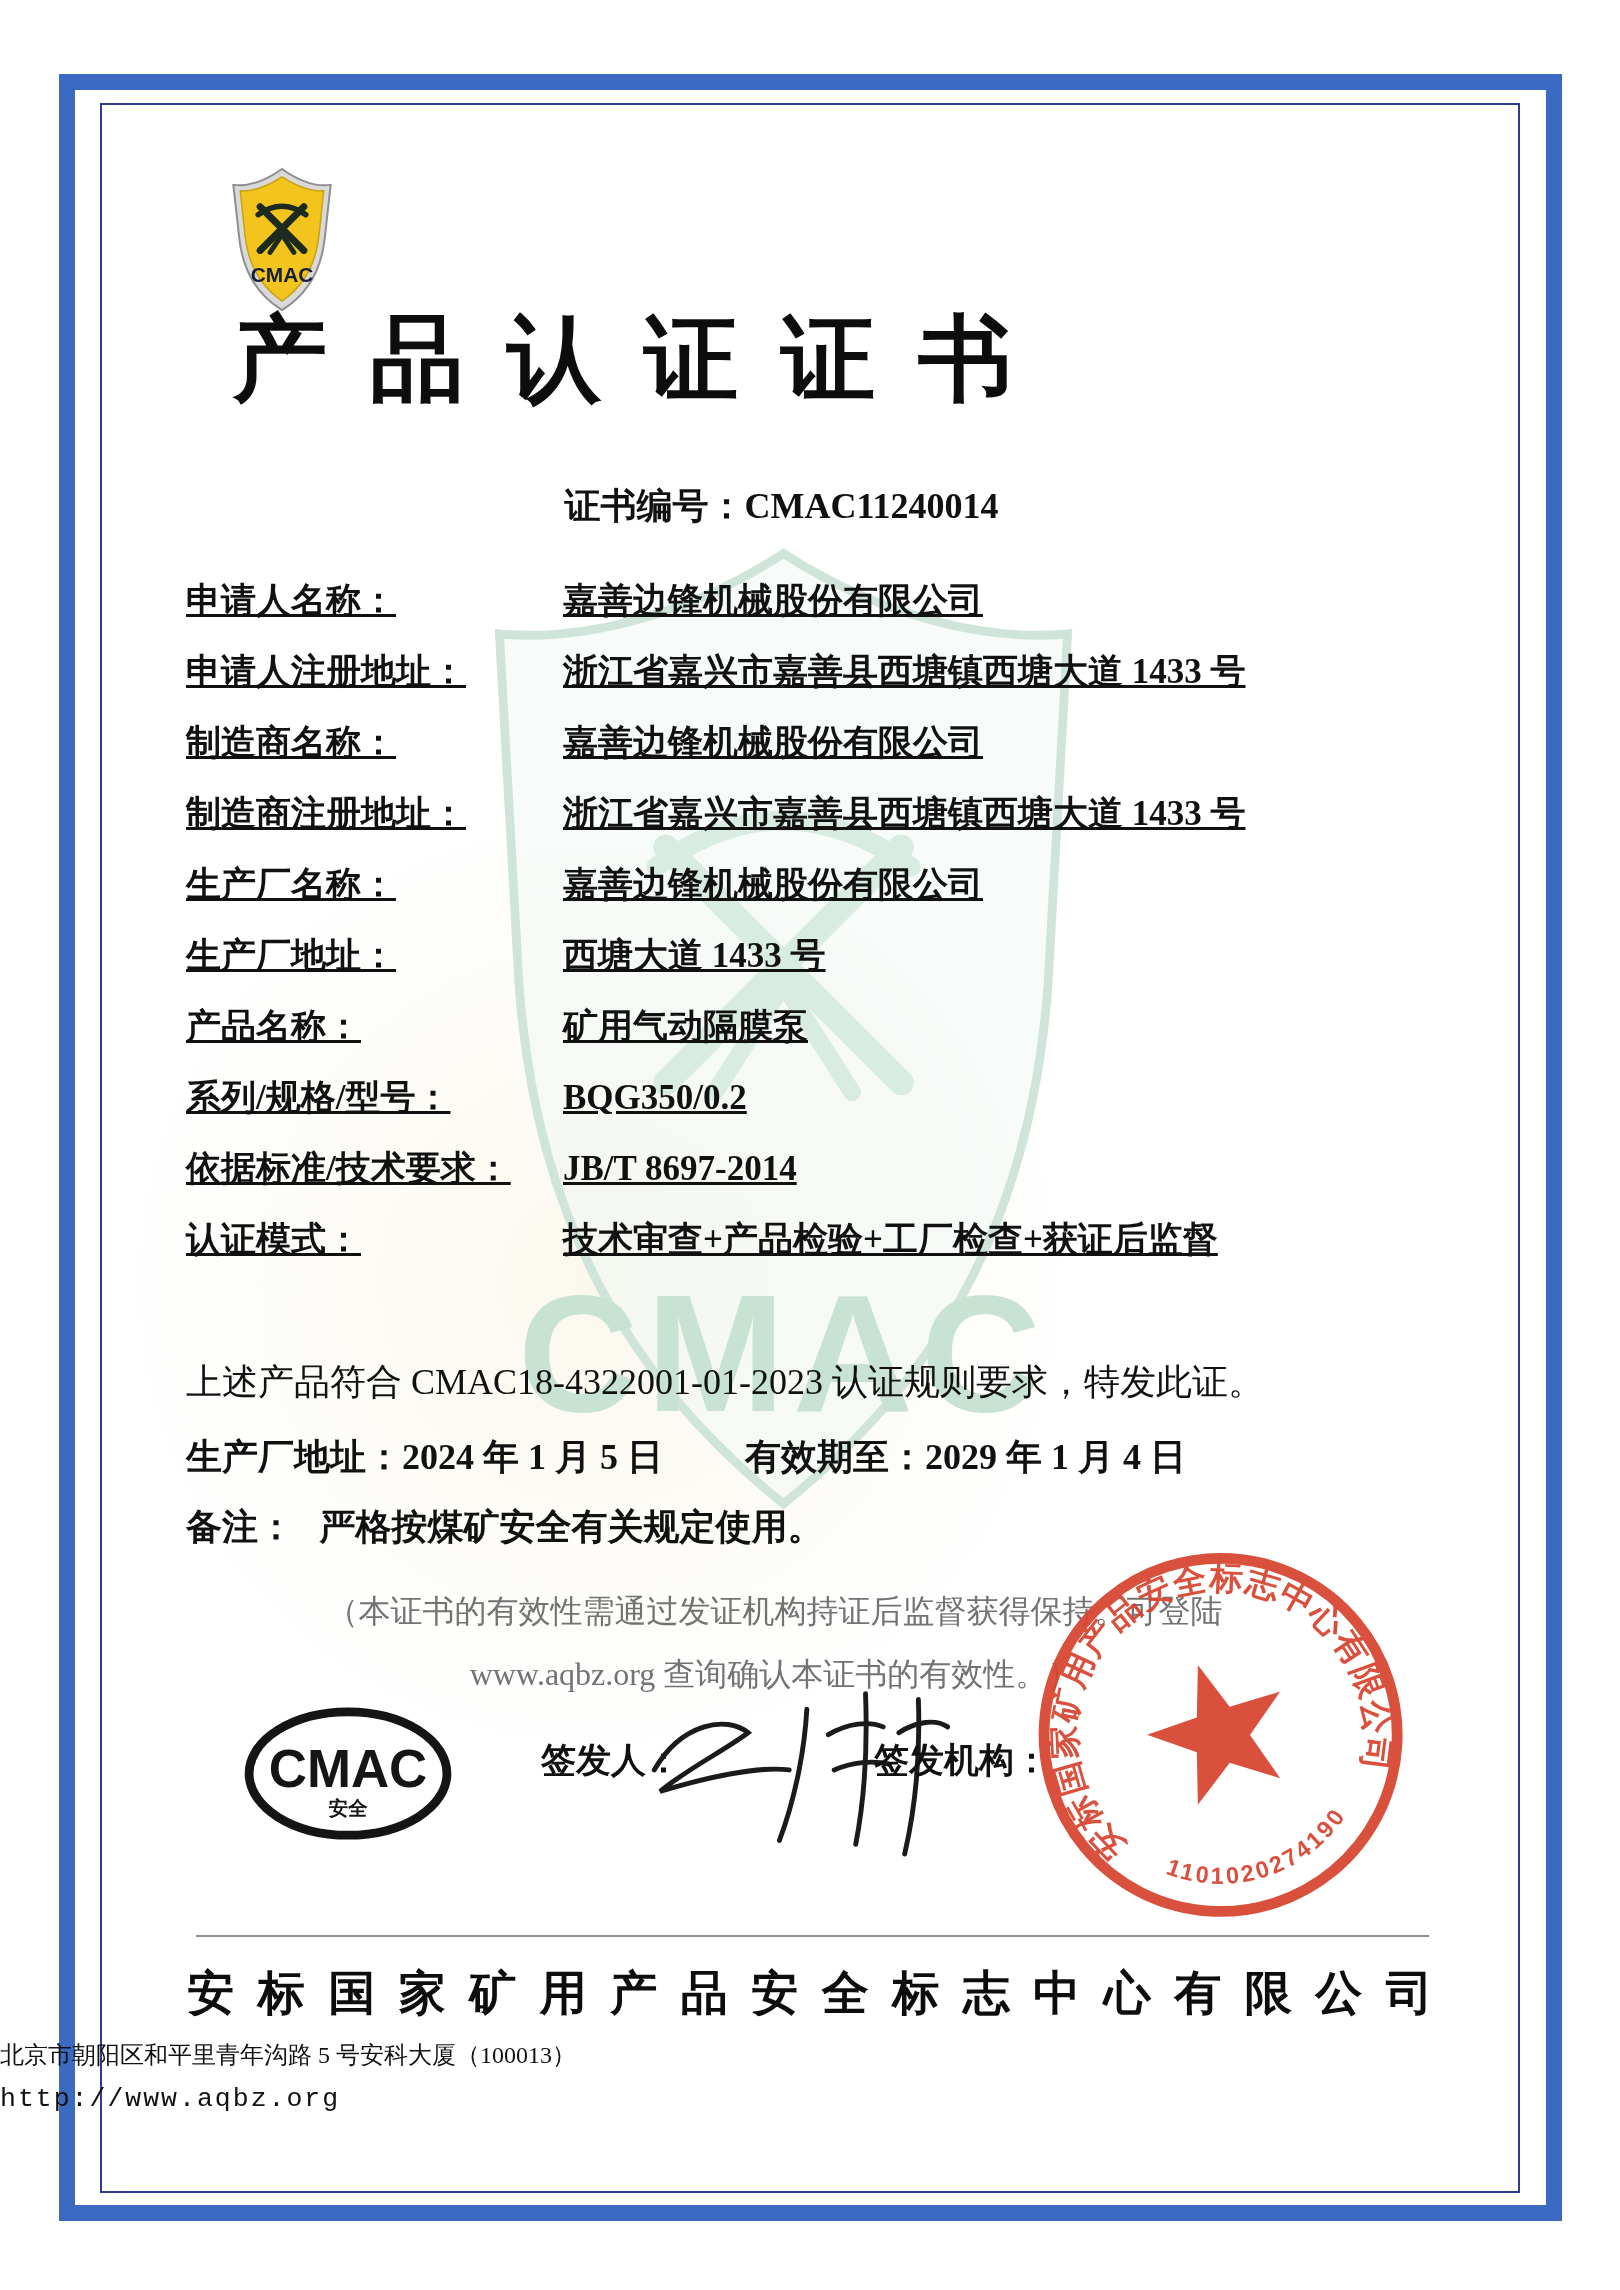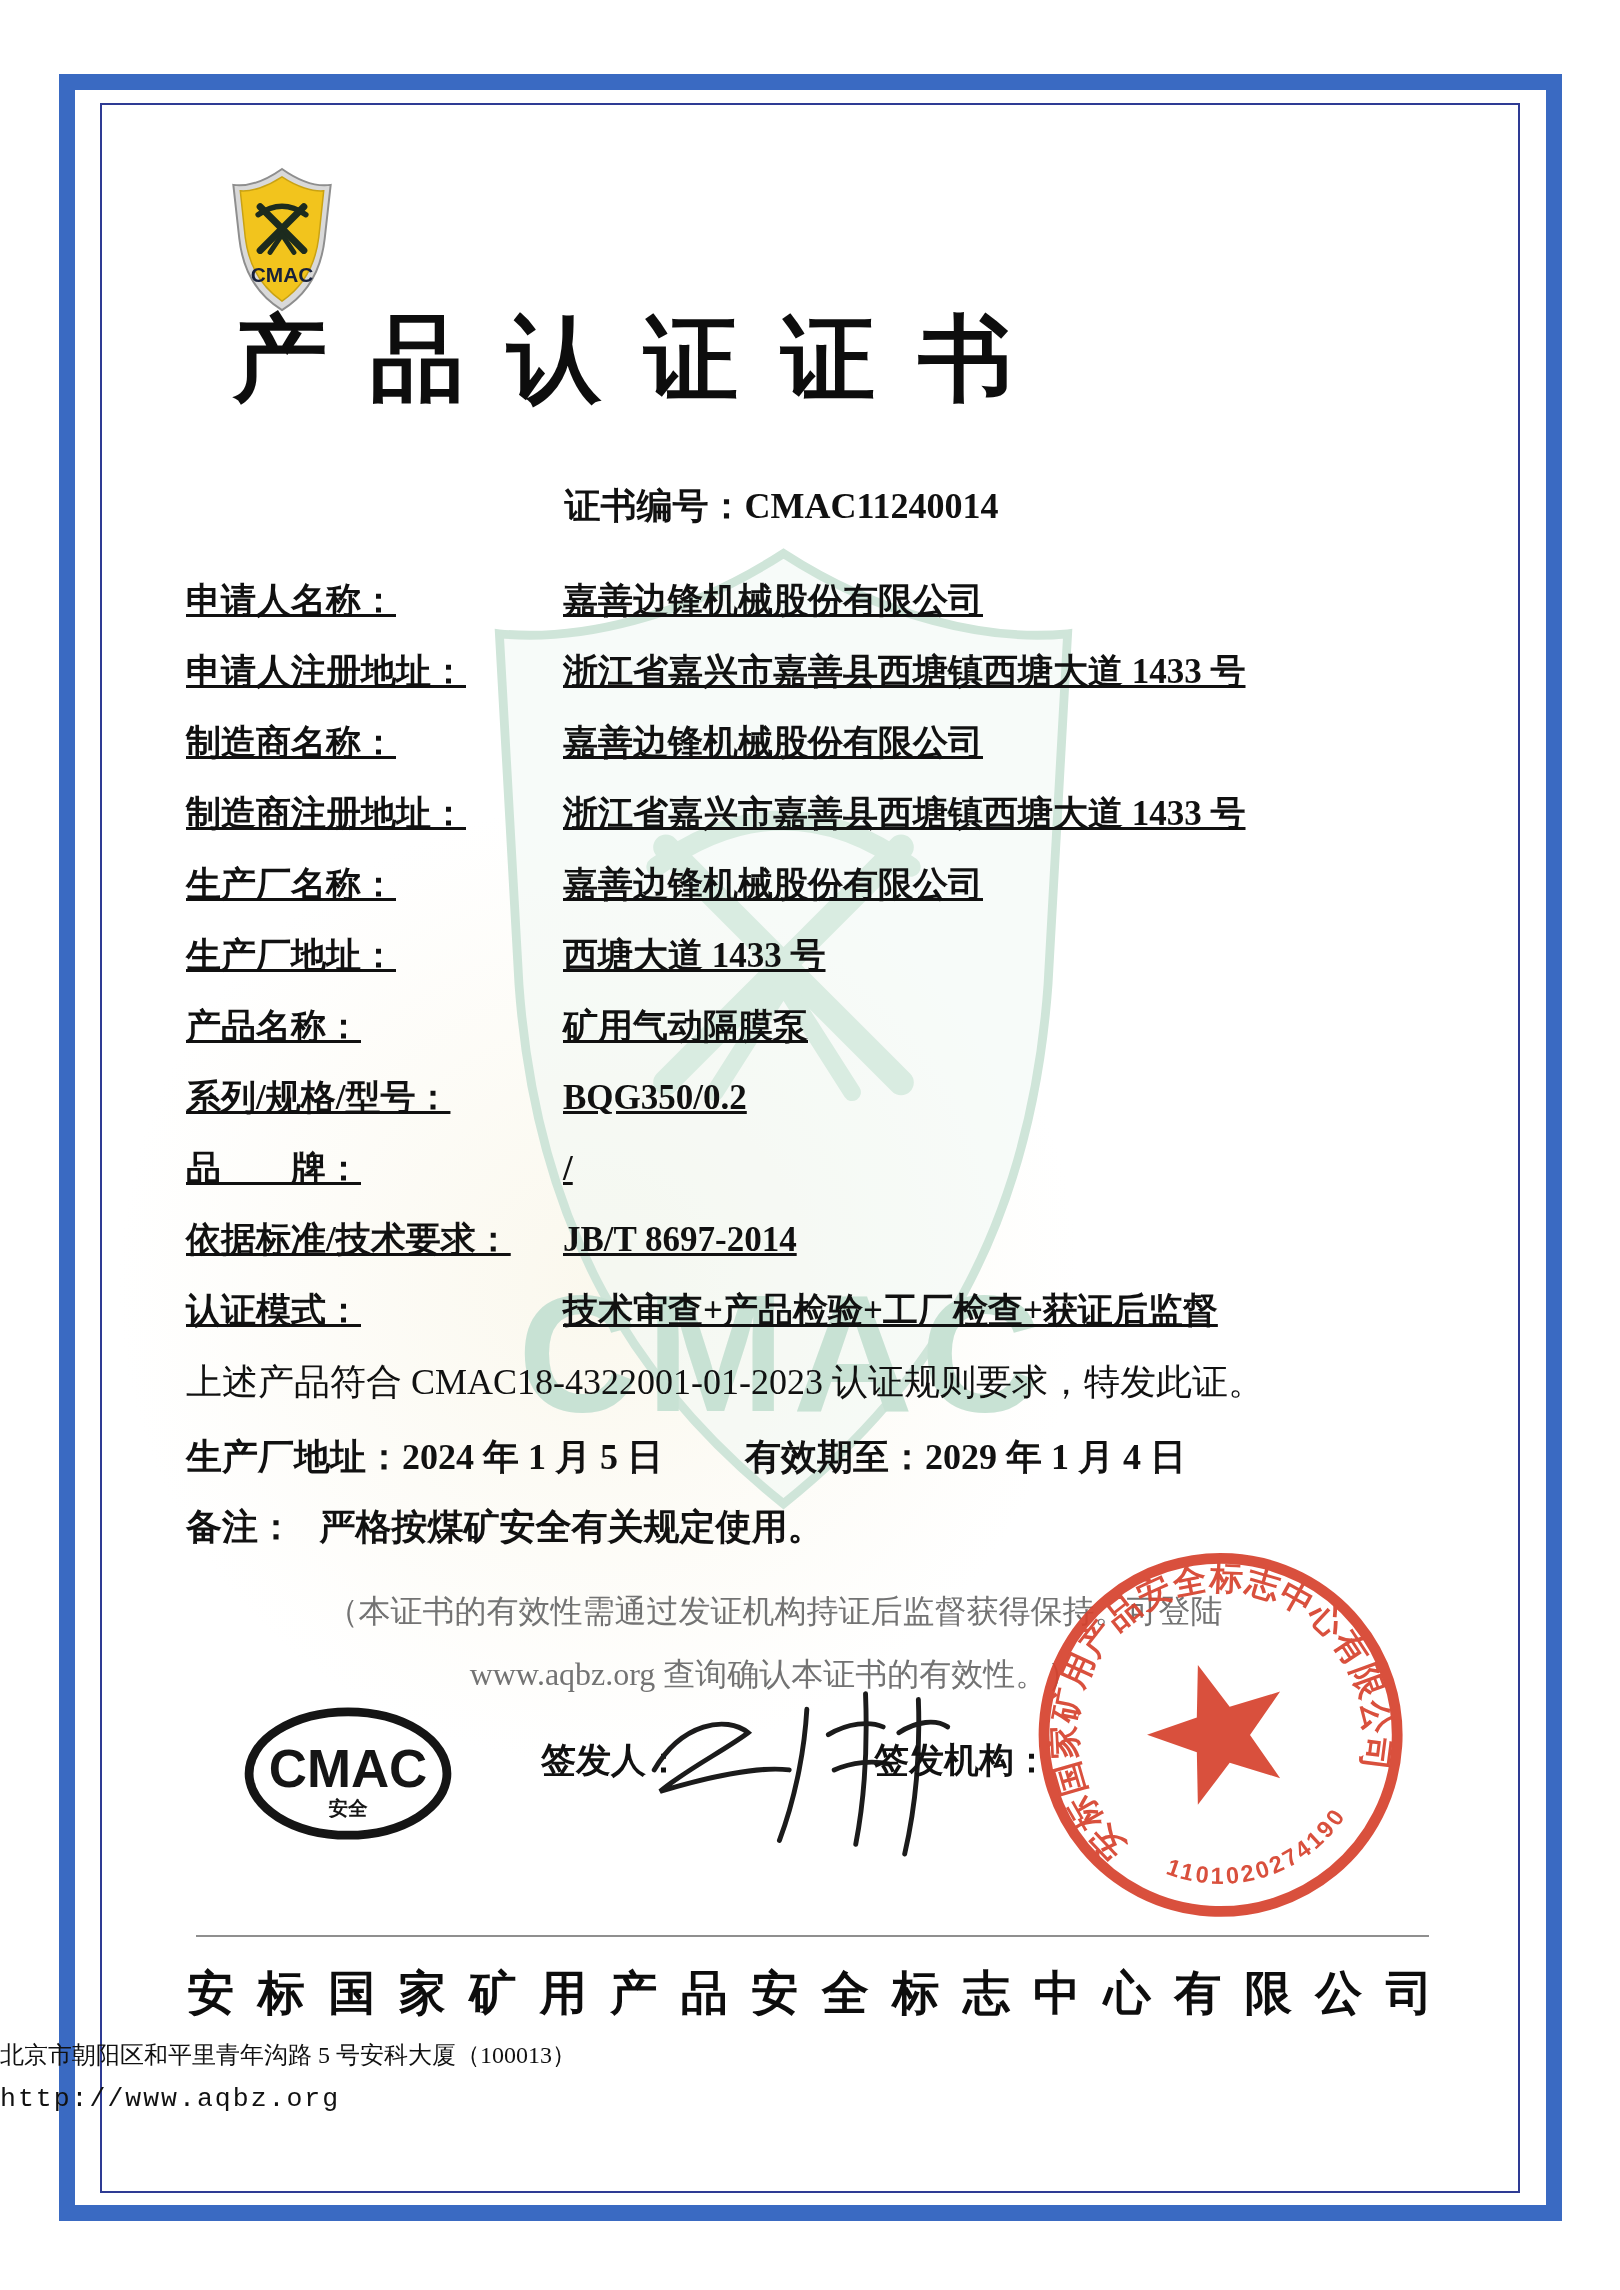--- a/index.html
+++ b/index.html
@@ -113,24 +113,20 @@
       </div>
     <div class="frow">
         <span class="lbl">产品名称：</span>
         <span class="val">矿用气动隔膜泵</span>
       </div>
     <div class="frow">
         <span class="lbl">系列/规格/型号：</span>
         <span class="val">BQG350/0.2</span>
       </div>
     <div class="frow">
-        <span class="lbl">品　　牌：</span>
-        <span class="val">/</span>
-      </div>
-    <div class="frow">
         <span class="lbl">依据标准/技术要求：</span>
         <span class="val">JB/T 8697-2014</span>
       </div>
     <div class="frow">
         <span class="lbl">认证模式：</span>
         <span class="val">技术审查+产品检验+工厂检查+获证后监督</span>
       </div>
   </div>
 
   <div class="compliance">上述产品符合 CMAC18-4322001-01-2023 认证规则要求，特发此证。</div>

